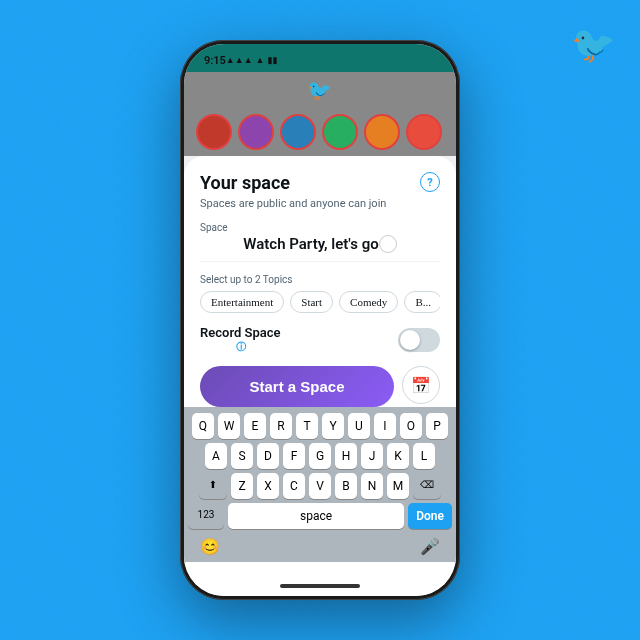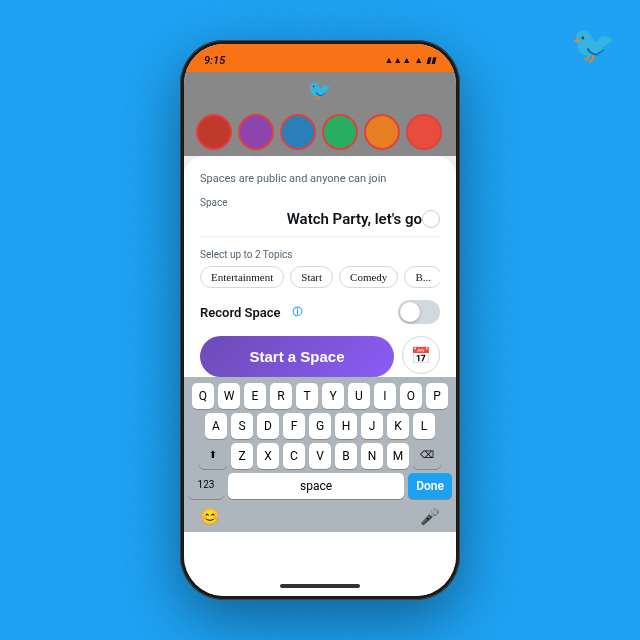--- a/index.html
+++ b/index.html
@@ -59,27 +59,25 @@
       width: 100%;
       height: 100%;
       background: #f0f0f0;
       border-radius: 40px;
       overflow: hidden;
       position: relative;
     }
 
     
     .status-bar {
-      background: #f97316;
-      display: flex;
-      justify-content: space-between;
+      background: #0f766e;
+      display: flex;
       align-items: center;
       padding: 8px 20px 4px;
       height: 28px;
-      font-style: italic;
     }
 
     .status-time {
       font-size: 11px;
       font-weight: 600;
       color: #111;
     }
 
     .status-icons {
       display: flex;
@@ -192,21 +190,21 @@
     }
 
     .field-value {
       font-size: 15px;
       font-weight: 600;
       color: #0f1419;
       padding-bottom: 8px;
       border-bottom: 1px solid #eff3f4;
       margin-bottom: 12px;
       display: flex;
-      justify-content: flex-end;
+      justify-content: center;
       align-items: center;
     }
 
     .field-circle {
       width: 18px;
       height: 18px;
       border: 1.5px solid #ccc;
       border-radius: 50%;
     }
 
@@ -240,21 +238,22 @@
       align-items: center;
       margin-bottom: 12px;
     }
 
     .record-label {
       font-size: 13px;
       font-weight: 600;
       color: #0f1419;
       display: flex;
       align-items: center;
-      gap: 10px;
+      gap: 0;
+      flex-direction: column;
     }
 
     .record-info {
       font-size: 10px;
       color: #1DA1F2;
       margin-left: 2px;
     }
 
     
     .toggle {
@@ -429,20 +428,24 @@
         <div class="story-avatar"></div>
         <div class="story-avatar"></div>
         <div class="story-avatar"></div>
         <div class="story-avatar"></div>
         <div class="story-avatar"></div>
         <div class="story-avatar"></div>
       </div>
 
       <div class="modal-sheet">
 
+        <div class="modal-header">
+          <span class="modal-title">Your space</span>
+          <div class="help-icon">?</div>
+        </div>
 
         <div class="modal-subtitle">Spaces are public and anyone can join</div>
 
         <div class="field-label">Space</div>
         <div class="field-value">
           <span>Watch Party, let's go</span>
           <div class="field-circle"></div>
         </div>
 
         <div class="topics-label">Select up to 2 Topics</div>

